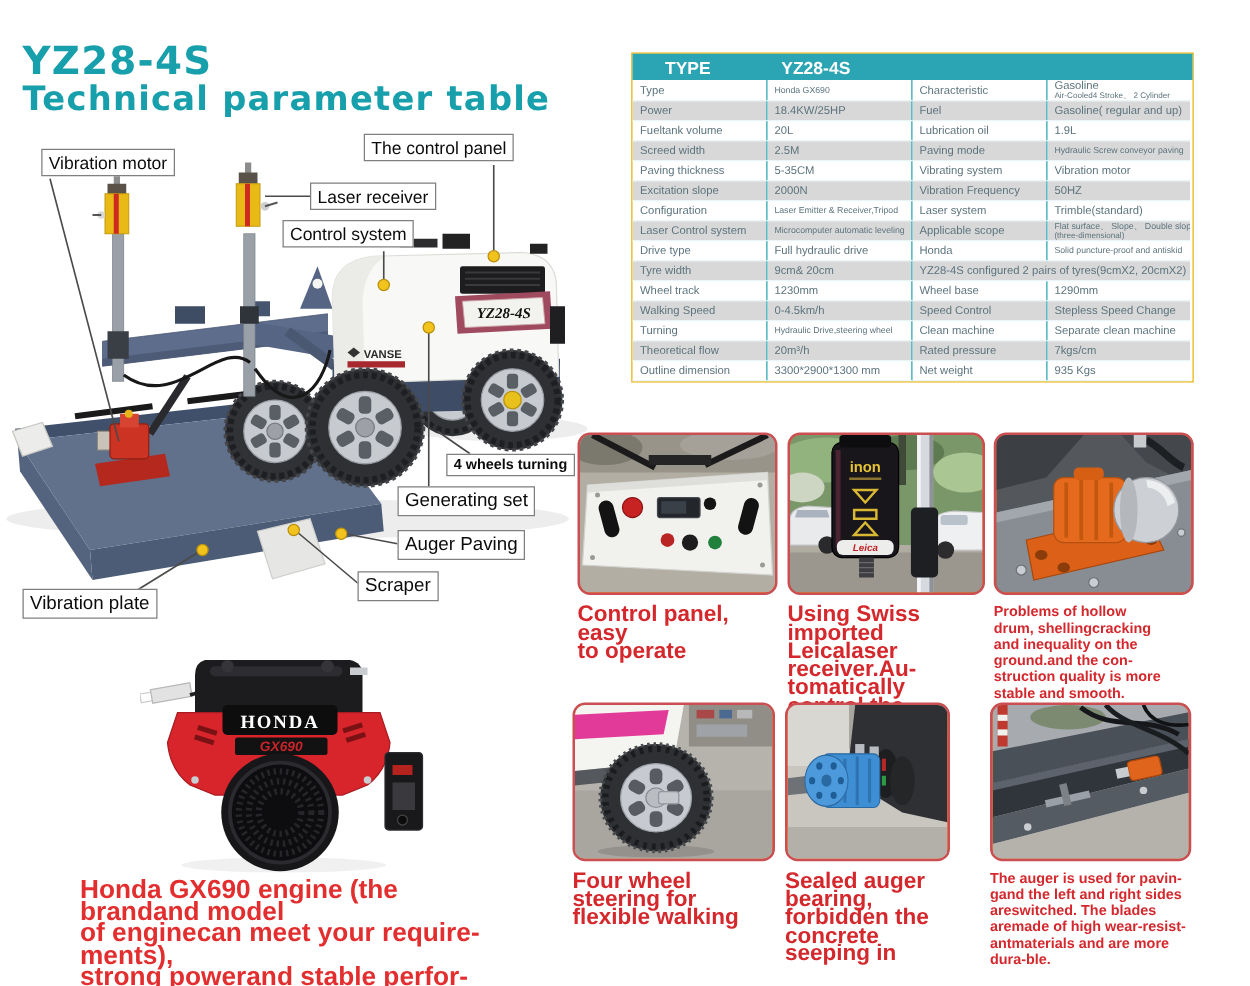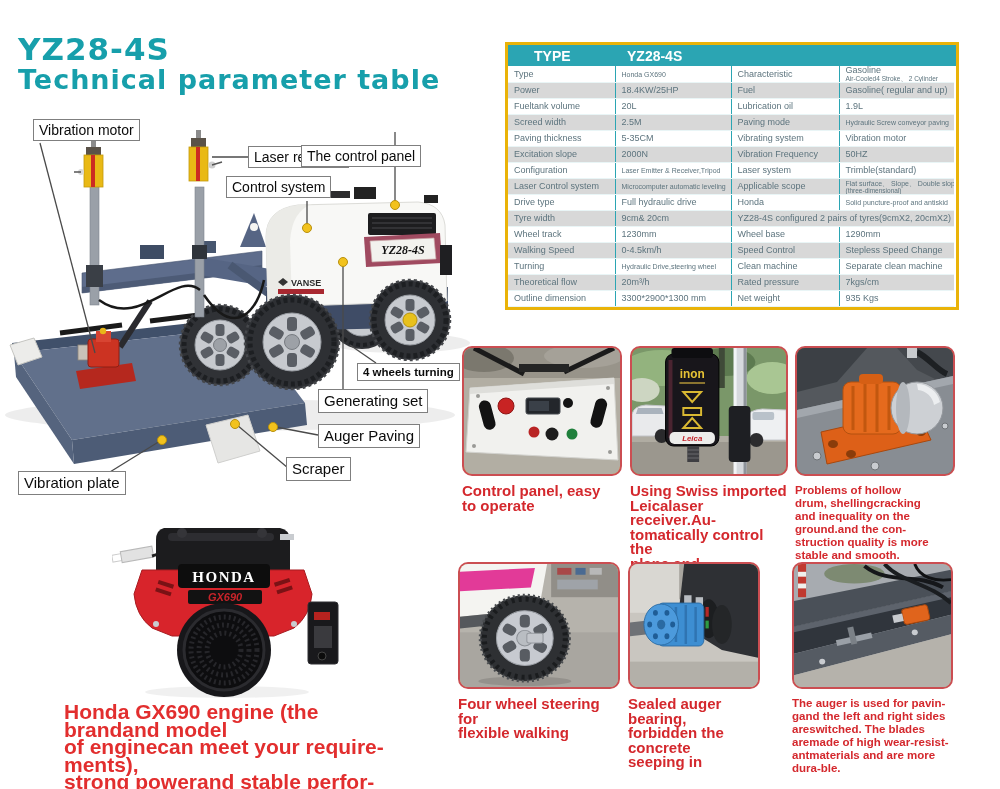--- a/index.html
+++ b/index.html
@@ -6,60 +6,60 @@
   .page{position:relative;width:1000px;height:789px;background:#fff;overflow:hidden;
         font-family:"Liberation Sans",sans-serif;}
 
   
   .title{position:absolute;left:18px;top:34px;color:#179fab;font-weight:bold;
          font-family:"DejaVu Sans",sans-serif;line-height:1.02;letter-spacing:1px;}
   .title .l1{font-size:31px;}
   .title .l2{font-size:27px;}
 
   
-  .spec{position:absolute;left:505px;top:42px;width:448px;border:3px solid #eab308;background:#fff;}
+  .spec{position:absolute;left:505px;top:42px;width:448px;border:1px solid #eab308;background:#fff;}
   .spec-head{height:21px;background:#2ba5b3;color:#fff;font-weight:bold;font-size:14px;
              display:flex;align-items:center;}
   .spec-head .h1{width:107px;padding-left:26px;box-sizing:border-box;}
   .spec-head .h2{padding-left:12px;font-style:italic;font-style:normal;}
   table.spec-tbl{border-collapse:collapse;table-layout:fixed;width:446px;}
   .spec-tbl td{height:15px;font-size:9px;color:#5d747e;padding:0 2px 0 6px;
                border-right:1px solid #2ba5b3;border-bottom:1px solid #e9f5f6;
                overflow:hidden;white-space:nowrap;vertical-align:middle;line-height:1.05;}
   .spec-tbl td:last-child{border-right:none;}
   .spec-tbl tr:nth-child(even) td{background:#d8d8d8;}
   .spec-tbl td.small{font-size:7px;}
   .spec-tbl .sub{font-size:6.5px;line-height:7px;}
 
   
   .callout{position:absolute;background:#fff;border:1.5px solid #7f7f7f;color:#0b0b0b;
            padding:0 5px;font-size:14px;line-height:20px;white-space:nowrap;z-index:5;}
   .c0{left:33px;top:119px;}
   .c1{left:248px;top:146px;}
   .c2{left:226px;top:176px;}
-  .c3{left:301px;top:107px;margin-top:38px;}
+  .c3{left:291px;top:107px;}
   .c4{left:357px;top:363px;font-size:11.5px;font-weight:bold;line-height:16px;}
   .c5{left:318px;top:389px;font-size:15px;line-height:22px;}
   .c6{left:318px;top:424px;font-size:15px;line-height:22px;}
   .c7{left:286px;top:457px;font-size:15px;line-height:22px;}
   .c8{left:18px;top:471px;font-size:15px;line-height:22px;}
 
   .machine-svg{position:absolute;left:0;top:95px;width:470px;height:430px;}
 
   
   .engine-svg{position:absolute;left:112px;top:524px;width:240px;height:176px;}
   .engine-caption{position:absolute;left:64px;top:703px;width:320px;color:#e22e2e;
                   font-weight:bold;font-size:21px;line-height:17.5px;white-space:pre-line;}
 
   
   .card{position:absolute;display:flex;flex-direction:column;}
   .photo{border:2.5px solid #cb4e52;border-radius:10px;overflow:hidden;background:#f97316;
          box-sizing:border-box;}
   .photo svg{display:block;width:100%;height:100%;}
-  .caption{margin-top:8px;color:#d4282d;font-weight:bold;font-size:15px;line-height:14.5px;
+  .caption{margin-top:8px;color:#d4282d;font-weight:bold;font-size:18px;line-height:14.5px;
            white-space:pre-line;}
   .caption.smalltxt{font-size:11.5px;line-height:13px;}
   .card1{left:462px;top:346px;width:160px;} .card1 .photo{height:130px;}
   .card2{left:630px;top:346px;width:158px;} .card2 .photo{height:130px;}
   .card3{left:795px;top:346px;width:160px;} .card3 .photo{height:130px;}
   .card4{left:458px;top:562px;width:162px;} .card4 .photo{height:127px;}
   .card5{left:628px;top:562px;width:132px;} .card5 .photo{height:127px;}
   .card6{left:792px;top:562px;width:161px;} .card6 .photo{height:127px;}
 </style>
 </head>

